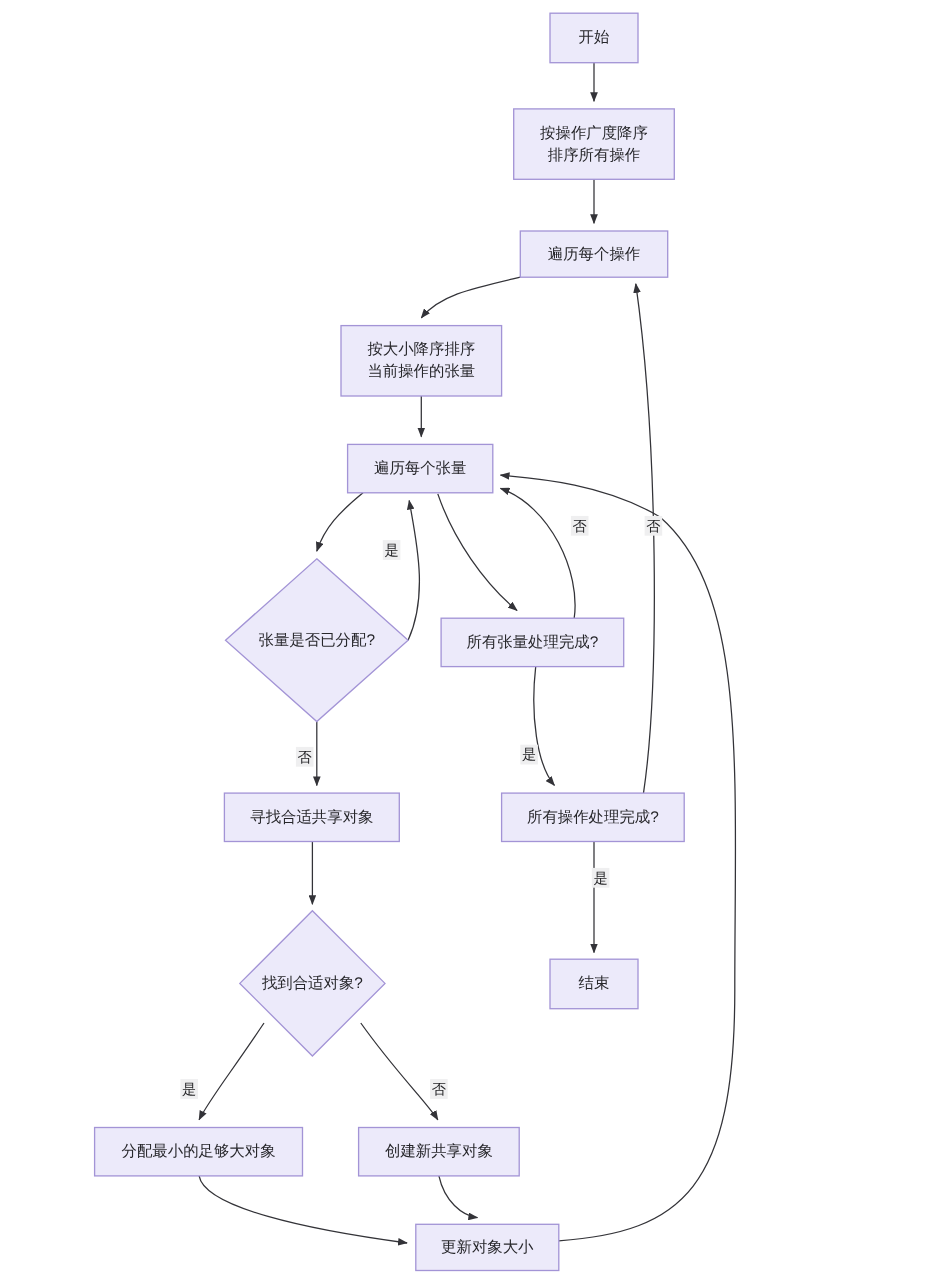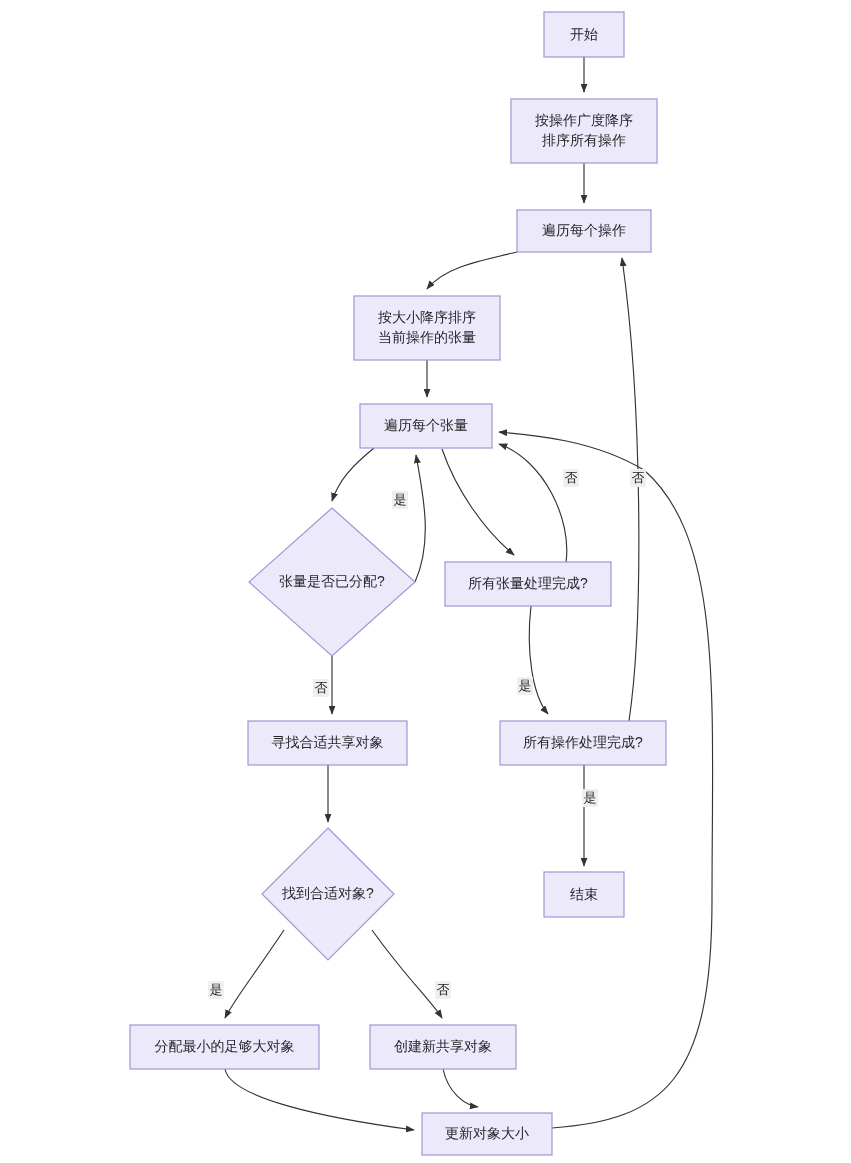--- a/index.html
+++ b/index.html
@@ -11,21 +11,20 @@
   body {
     width: 851px;
     height: 1163px;
     font-family: "Liberation Sans", "DejaVu Sans", sans-serif;
     overflow: hidden;
   }
   #chart-root {
     position: relative;
     width: 808px;
     height: 1163px;
-    padding-left: 44px;
   }
   svg#flow {
     display: block;
     width: 851px;
     height: 1163px;
   }
   .node-shape {
     fill: #ECEAFA;
     stroke: #A394D6;
     stroke-width: 1.2;

